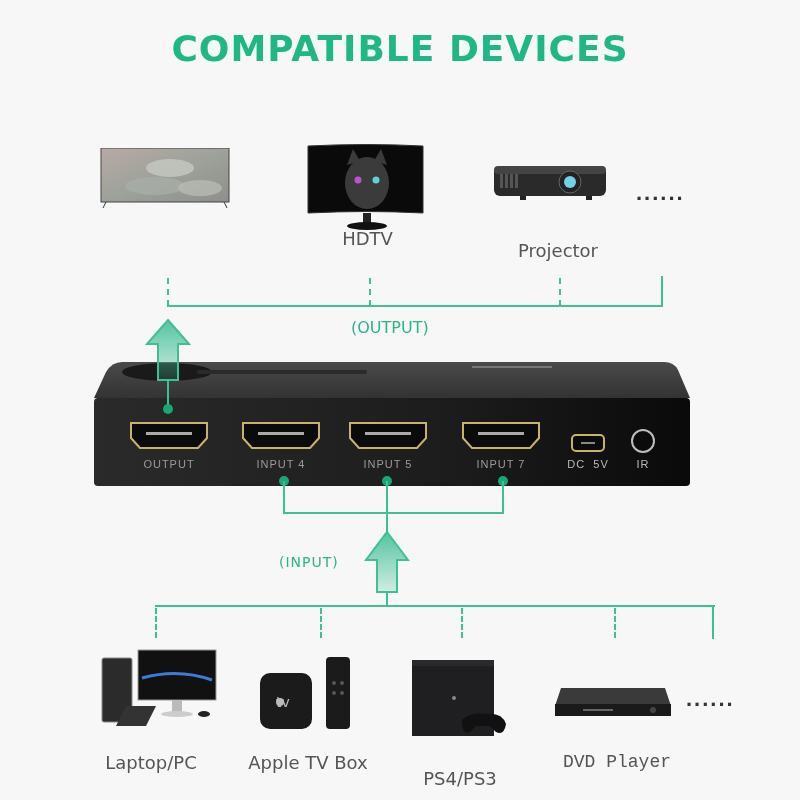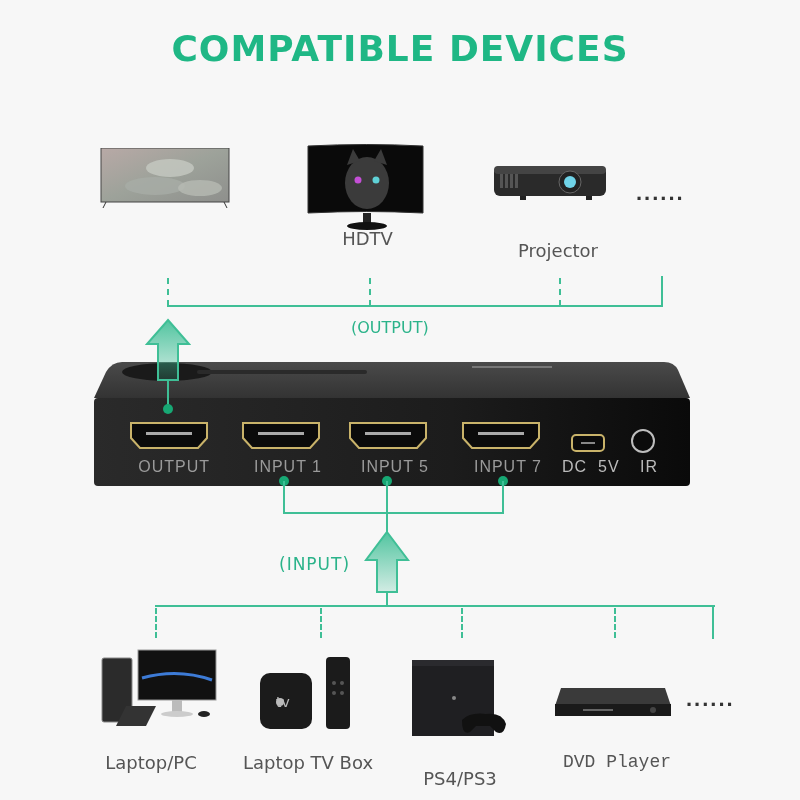--- a/index.html
+++ b/index.html
@@ -6,21 +6,21 @@
   body{width:800px;height:800px;background:#f7f7f7;position:relative;overflow:hidden;font-family:"Liberation Sans","DejaVu Sans",sans-serif;}
   .abs{position:absolute;}
   .title{left:0;top:28px;width:800px;text-align:center;color:#1fb785;font-size:36px;font-weight:bold;letter-spacing:1px;font-family:"DejaVu Sans","Liberation Sans",sans-serif;}
   .label{color:#555;font-size:18px;text-align:center;font-family:"DejaVu Sans",sans-serif;}
   .glabel{color:#2bb38a;font-size:16px;font-family:"DejaVu Sans",sans-serif;}
   .hline{background:#3fbf96;height:2px;}
   .vline{background:#3fbf96;width:2px;}
   .dash{width:0;border-left:2px dashed #3fbf96;}
   .dots{color:#333;font-size:22px;letter-spacing:2px;font-weight:bold;}
   .dot{width:10px;height:10px;border-radius:50%;background:#17a874;}
-  .port-label{color:#9a9a9a;font-size:16px;text-align:right;letter-spacing:1px;}
+  .port-label{color:#9a9a9a;font-size:11px;text-align:center;letter-spacing:1px;}
   .hdmi{width:82px;height:32px;}
 </style>
 </head>
 <body>
 
 <div class="abs title">COMPATIBLE DEVICES</div>
 
 <div class="abs" style="left:100px;top:148px;width:130px;height:100px;">
   <svg width="130" height="62" viewBox="0 0 130 62">
     <defs>
@@ -103,21 +103,21 @@
   <svg class="abs hdmi" style="left:36px;top:60px;" viewBox="0 0 82 32">
       <path d="M3 3 L79 3 L79 18 L70 28 L12 28 L3 18 Z" fill="#0b0b0b" stroke="#c9b36a" stroke-width="2"></path>
       <rect x="18" y="12" width="46" height="3" fill="#aaa"></rect>
     </svg>
   <div class="abs port-label" style="left:36px;top:98px;width:82px;">OUTPUT</div>
 
   <svg class="abs hdmi" style="left:148px;top:60px;" viewBox="0 0 82 32">
       <path d="M3 3 L79 3 L79 18 L70 28 L12 28 L3 18 Z" fill="#0b0b0b" stroke="#c9b36a" stroke-width="2"></path>
       <rect x="18" y="12" width="46" height="3" fill="#aaa"></rect>
     </svg>
-  <div class="abs port-label" style="left:148px;top:98px;width:82px;">INPUT 1</div>
+  <div class="abs port-label" style="left:148px;top:98px;width:82px;">INPUT 4</div>
 
   <svg class="abs hdmi" style="left:255px;top:60px;" viewBox="0 0 82 32">
       <path d="M3 3 L79 3 L79 18 L70 28 L12 28 L3 18 Z" fill="#0b0b0b" stroke="#c9b36a" stroke-width="2"></path>
       <rect x="18" y="12" width="46" height="3" fill="#aaa"></rect>
     </svg>
   <div class="abs port-label" style="left:255px;top:98px;width:82px;">INPUT 5</div>
 
   <svg class="abs hdmi" style="left:368px;top:60px;" viewBox="0 0 82 32">
       <path d="M3 3 L79 3 L79 18 L70 28 L12 28 L3 18 Z" fill="#0b0b0b" stroke="#c9b36a" stroke-width="2"></path>
       <rect x="18" y="12" width="46" height="3" fill="#aaa"></rect>
@@ -152,21 +152,21 @@
 <div class="abs dot" style="left:382px;top:476px;"></div>
 <div class="abs dot" style="left:498px;top:476px;"></div>
 <div class="abs vline" style="left:283px;top:481px;height:32px;"></div>
 <div class="abs vline" style="left:386px;top:481px;height:52px;"></div>
 <div class="abs vline" style="left:502px;top:481px;height:32px;"></div>
 <div class="abs hline" style="left:283px;top:512px;width:221px;"></div>
 
 <svg class="abs" style="left:364px;top:530px;" width="46" height="66" viewBox="0 0 46 66">
   <path d="M23 2 L44 30 L33 30 L33 62 L13 62 L13 30 L2 30 Z" fill="url(#ga)" stroke="#3fbf96" stroke-width="2"></path>
 </svg>
-<div class="abs glabel" style="left:279px;top:554px;font-size:17px;letter-spacing:1px;">(INPUT)</div>
+<div class="abs glabel" style="left:279px;top:554px;font-size:14px;letter-spacing:1px;">(INPUT)</div>
 <div class="abs vline" style="left:386px;top:592px;height:14px;"></div>
 
 <div class="abs hline" style="left:155px;top:605px;width:560px;"></div>
 <div class="abs dash" style="left:155px;top:608px;height:30px;"></div>
 <div class="abs dash" style="left:320px;top:608px;height:30px;"></div>
 <div class="abs dash" style="left:461px;top:608px;height:30px;"></div>
 <div class="abs dash" style="left:614px;top:608px;height:30px;"></div>
 <div class="abs vline" style="left:712px;top:605px;height:34px;"></div>
 
 <div class="abs" style="left:98px;top:648px;width:122px;height:80px;">
@@ -187,21 +187,21 @@
     <rect x="2" y="18" width="52" height="56" rx="10" fill="#1b1b1b"></rect>
     <text x="18" y="52" fill="#bbb" font-size="14" font-family="DejaVu Sans, sans-serif"> tv</text>
     <circle cx="22" cy="47" r="4" fill="#bbb"></circle>
     <rect x="68" y="2" width="24" height="72" rx="4" fill="#1b1b1b"></rect>
     <circle cx="76" cy="28" r="2" fill="#555"></circle>
       <circle cx="84" cy="28" r="2" fill="#555"></circle>
     <circle cx="76" cy="38" r="2" fill="#555"></circle>
       <circle cx="84" cy="38" r="2" fill="#555"></circle>
   </svg>
 </div>
-<div class="abs label" style="left:238px;top:752px;width:140px;">Laptop TV Box</div>
+<div class="abs label" style="left:238px;top:752px;width:140px;">Apple TV Box</div>
 
 <div class="abs" style="left:410px;top:658px;width:98px;height:80px;">
   <svg width="98" height="80" viewBox="0 0 98 80">
     <rect x="2" y="2" width="82" height="76" fill="#1f1f22"></rect>
     <rect x="2" y="2" width="82" height="6" fill="#2a2a2e"></rect>
     <circle cx="44" cy="40" r="2" fill="#888"></circle>
     <path d="M52 62 Q60 54 76 56 Q92 54 96 66 Q94 78 86 74 L80 68 L66 68 L60 74 Q52 78 52 62 Z" fill="#111"></path>
   </svg>
 </div>
 <div class="abs label" style="left:400px;top:752px;width:120px;margin-top:16px;">PS4/PS3</div>

